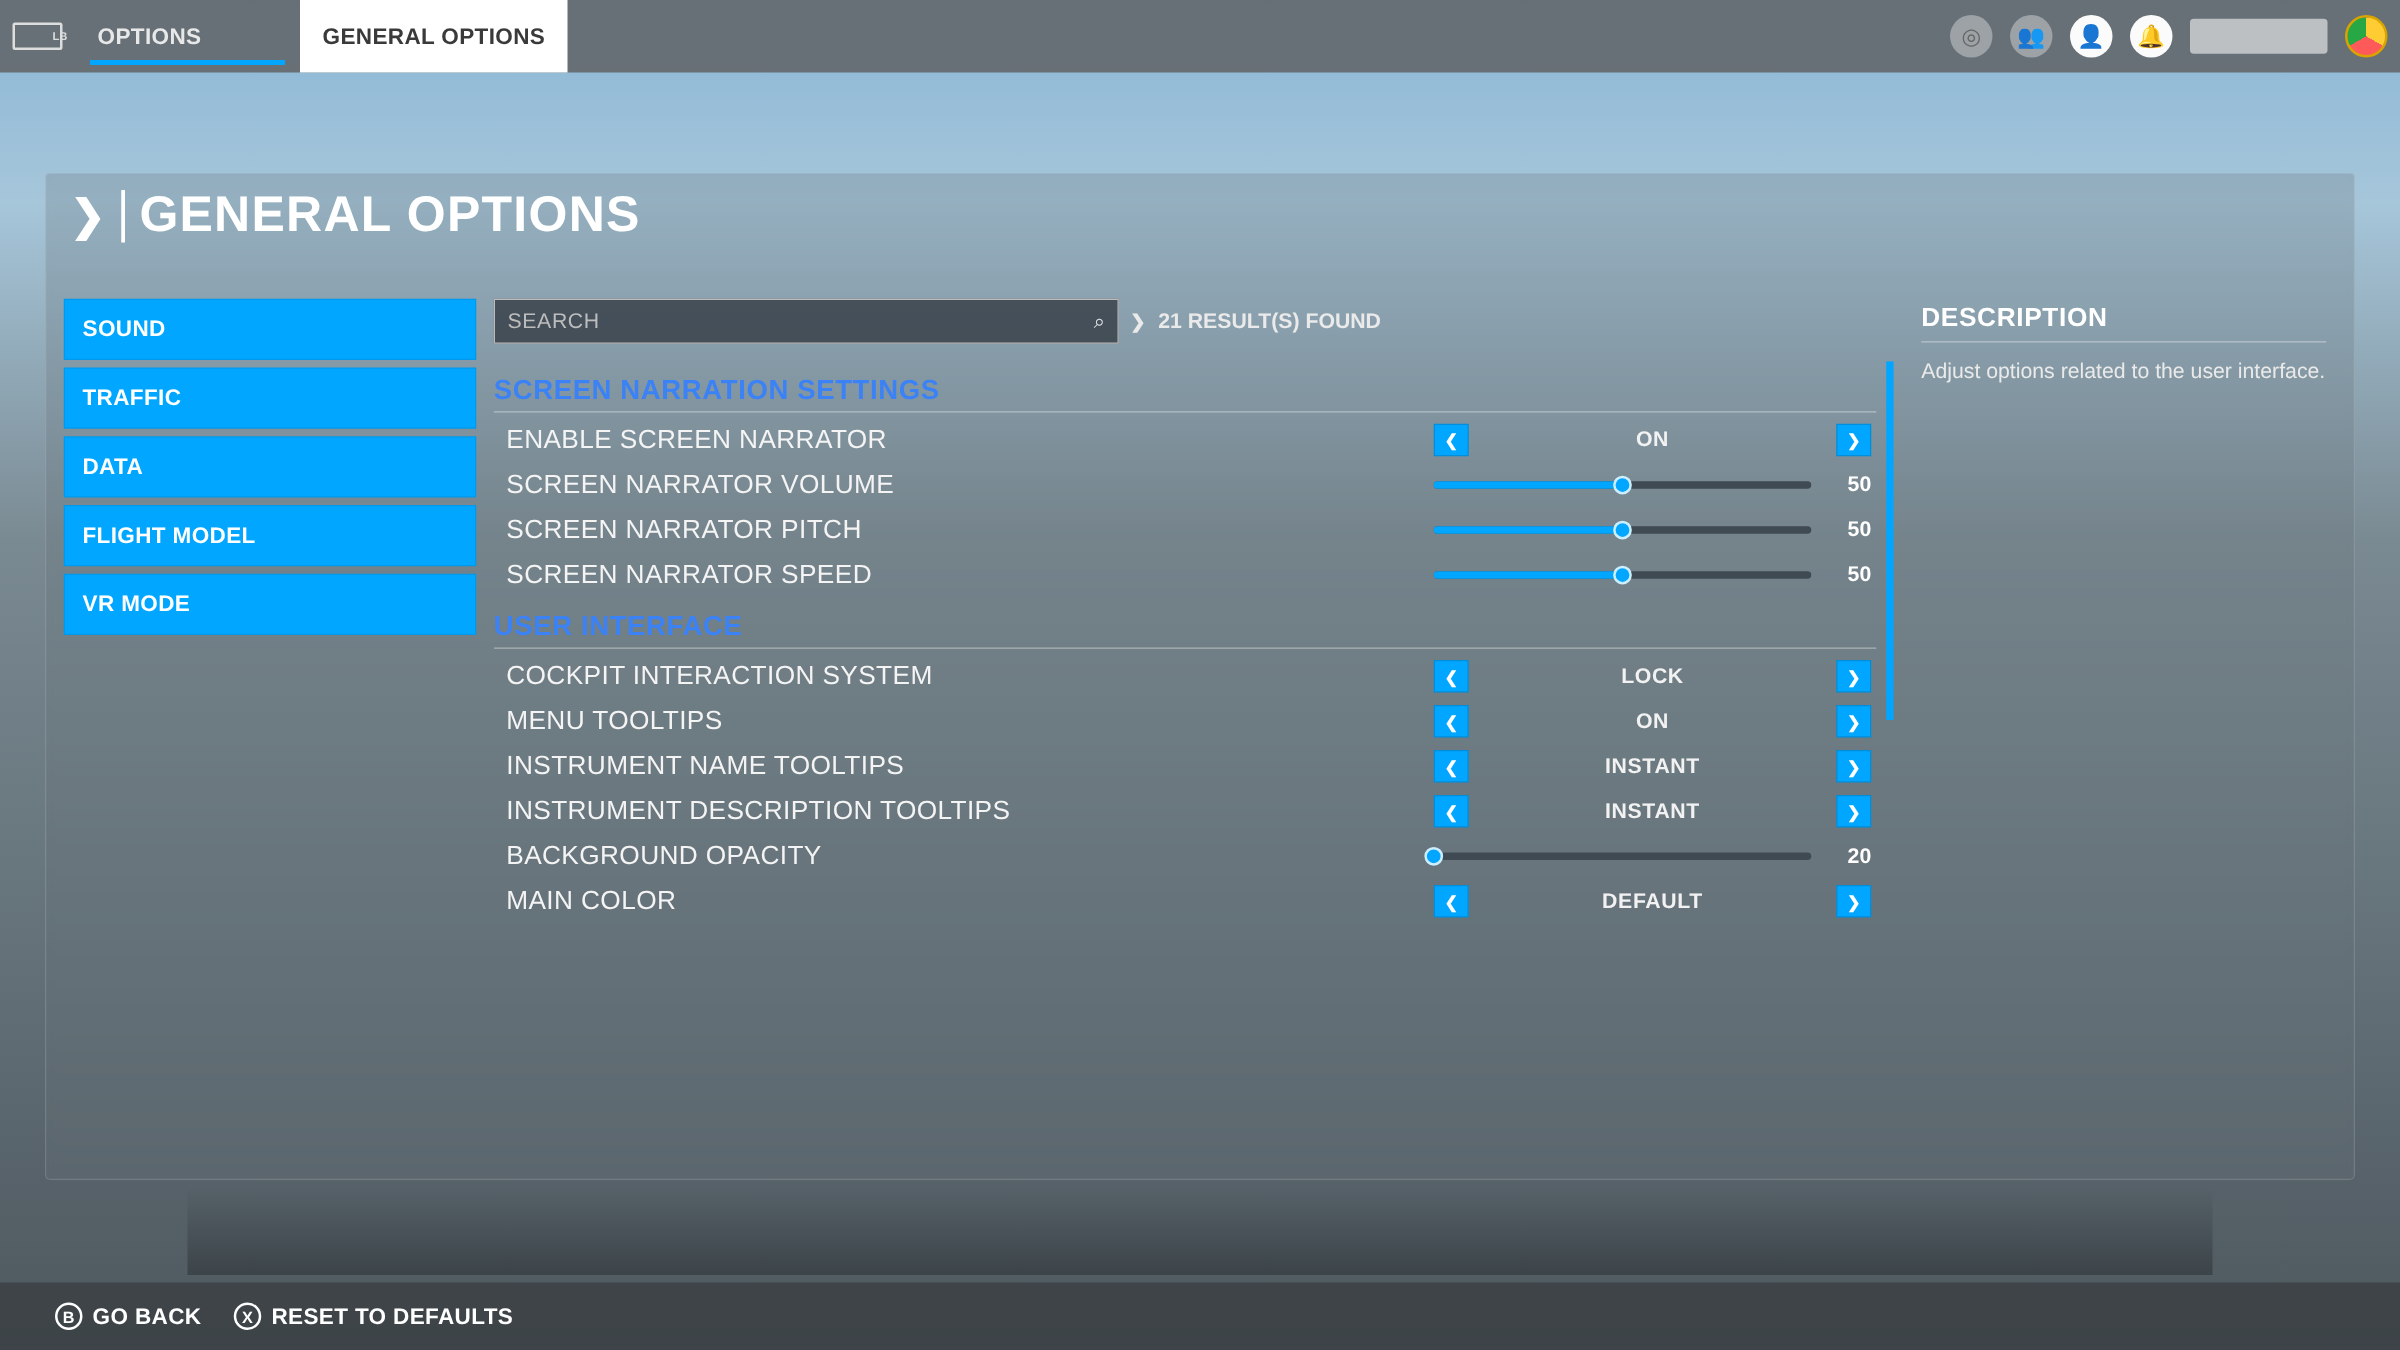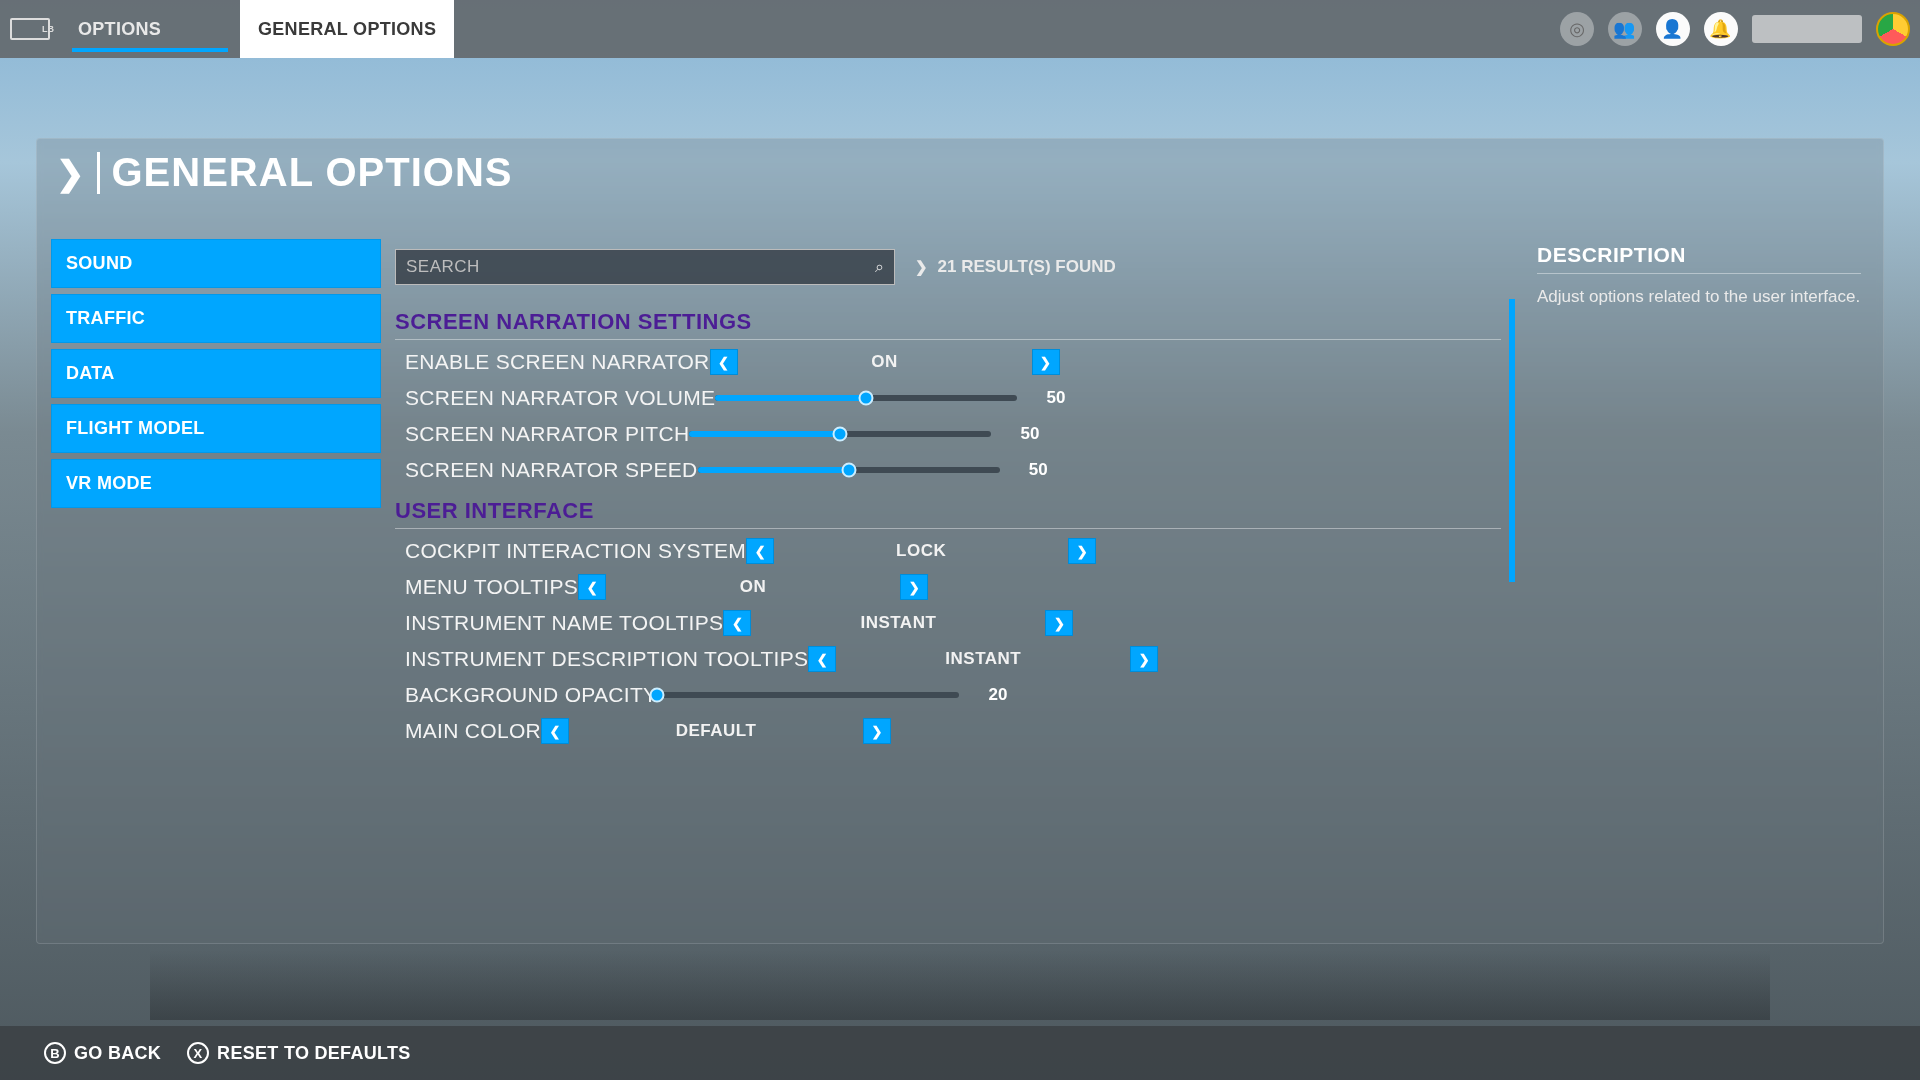--- a/index.html
+++ b/index.html
@@ -93,21 +93,21 @@
     padding: 11px 12px;
   }
 
   
   .settings {
     display: flex; flex-direction: column; gap: 0;
     padding: 4px 6px 4px 2px;
     overflow: hidden;
     position: relative;
   }
-  .search-row { display: flex; align-items: center; gap: 20px; margin-bottom: 14px; margin-top: 10px; }
+  .search-row { display: flex; align-items: center; gap: 9px; margin-bottom: 14px; }
   .search-box {
     flex: 0 0 500px;
     display: flex; align-items: center;
     background: rgba(40,46,52,0.7);
     border: 1px solid #bbb;
     height: 36px; padding: 0 10px;
   }
   .search-input {
     flex: 1; background: transparent; border: none; outline: none;
     color: #ddd; font-size: 17px; letter-spacing: .5px; font-weight: 500;
@@ -115,28 +115,28 @@
   .search-input::placeholder { color: #bdbdbd; }
   .search-icon { font-size: 16px; color: #e2e2e2; }
   .results {
     display: flex; align-items: center; gap: 10px; font-size: 17px; font-weight: 600;
     color: #eaeaea;
   }
   .results .chev { font-size: 15px; }
 
   .group-header {
     font-size: 22px; font-weight: 700; letter-spacing: .5px;
-    color: #4c1d95; margin: 10px 0 4px 0;
+    color: #3b82f6; margin: 10px 0 4px 0;
   }
   .group-rule { height: 1px; background: rgba(255,255,255,0.4); margin: 4px 0 4px 0; }
   .rows-scroll {
     overflow-y: auto; padding-right: 14px; flex: 1;
   }
   .row {
-    display: flex; align-items: center; justify-content: flex-start;
+    display: flex; align-items: center; justify-content: space-between;
     padding: 5px 4px 5px 10px; min-height: 36px;
   }
   .row-label { font-size: 21px; font-weight: 500; color: #f4f4f4; letter-spacing: .3px; }
 
   .ctrl-toggle {
     display: flex; align-items: center; gap: 0;
     width: 350px;
   }
   .tog-btn {
     width: 28px; height: 26px; background: #00a6ff;

